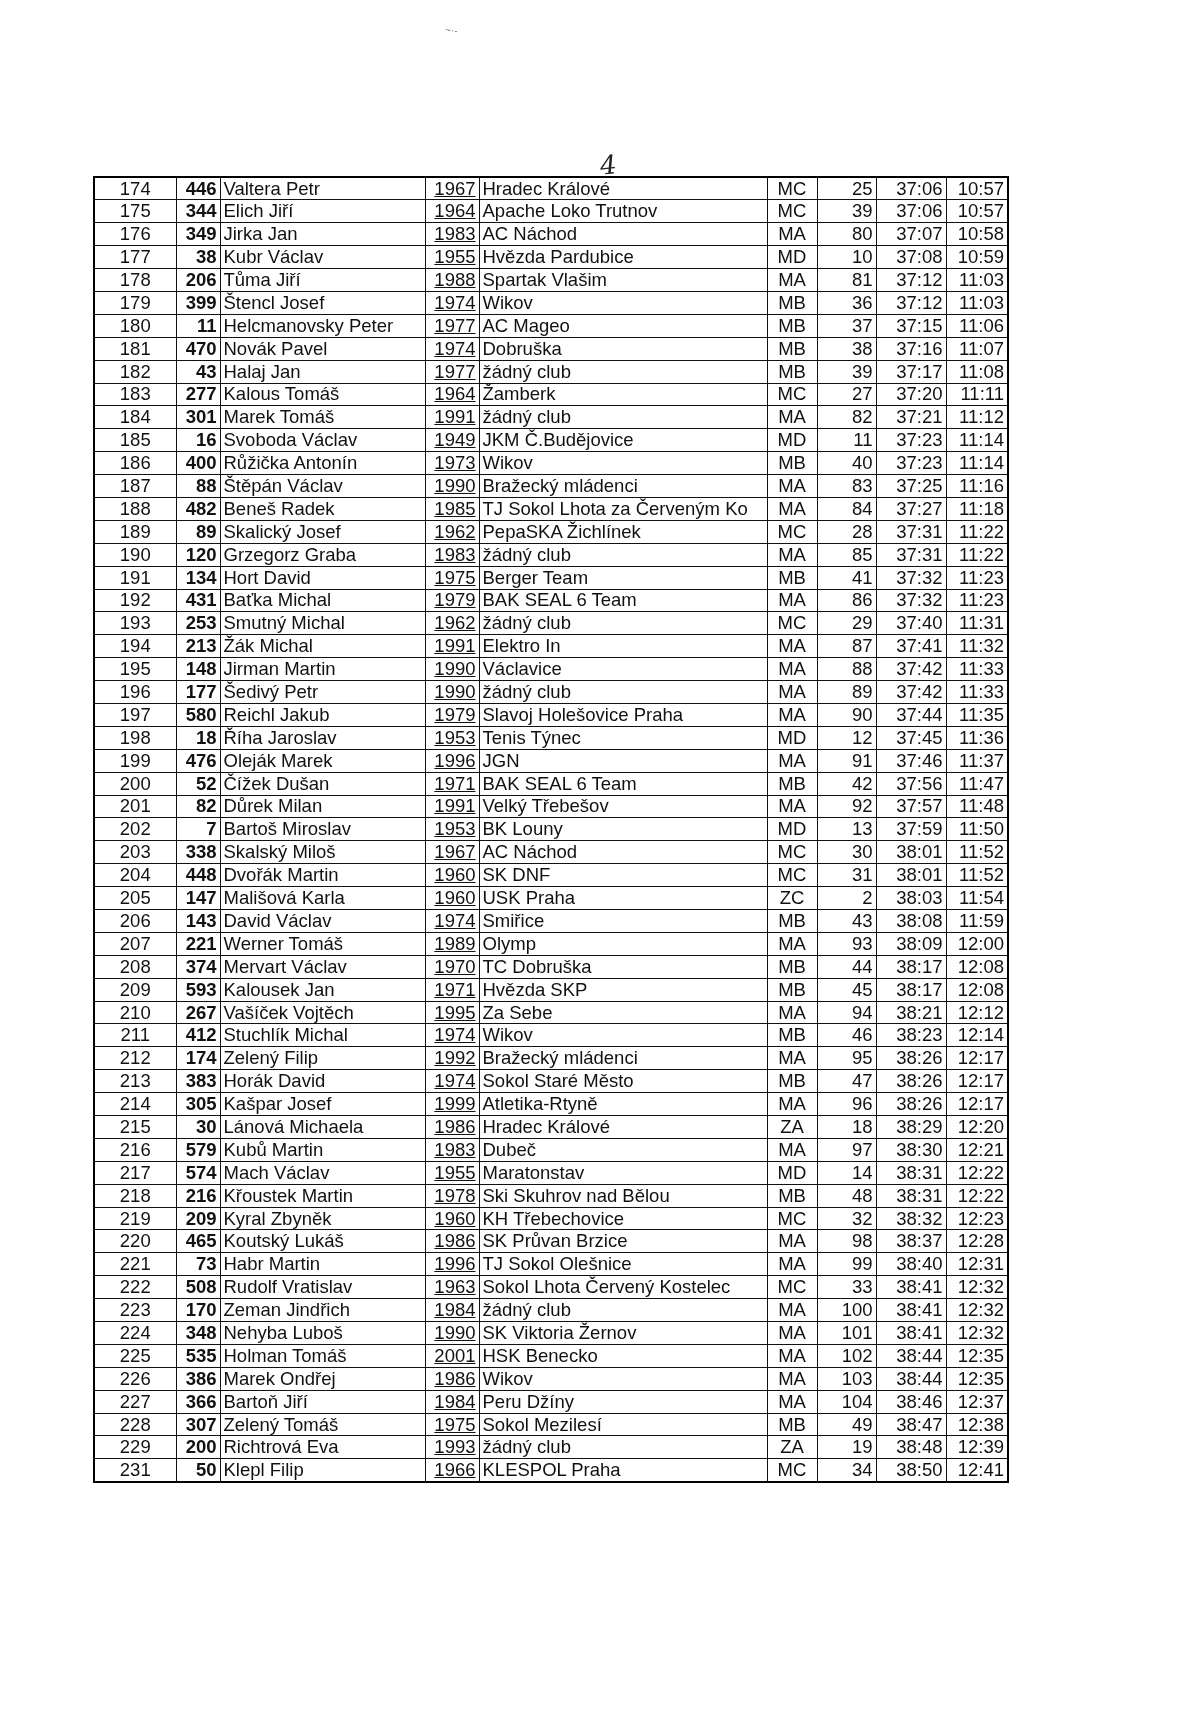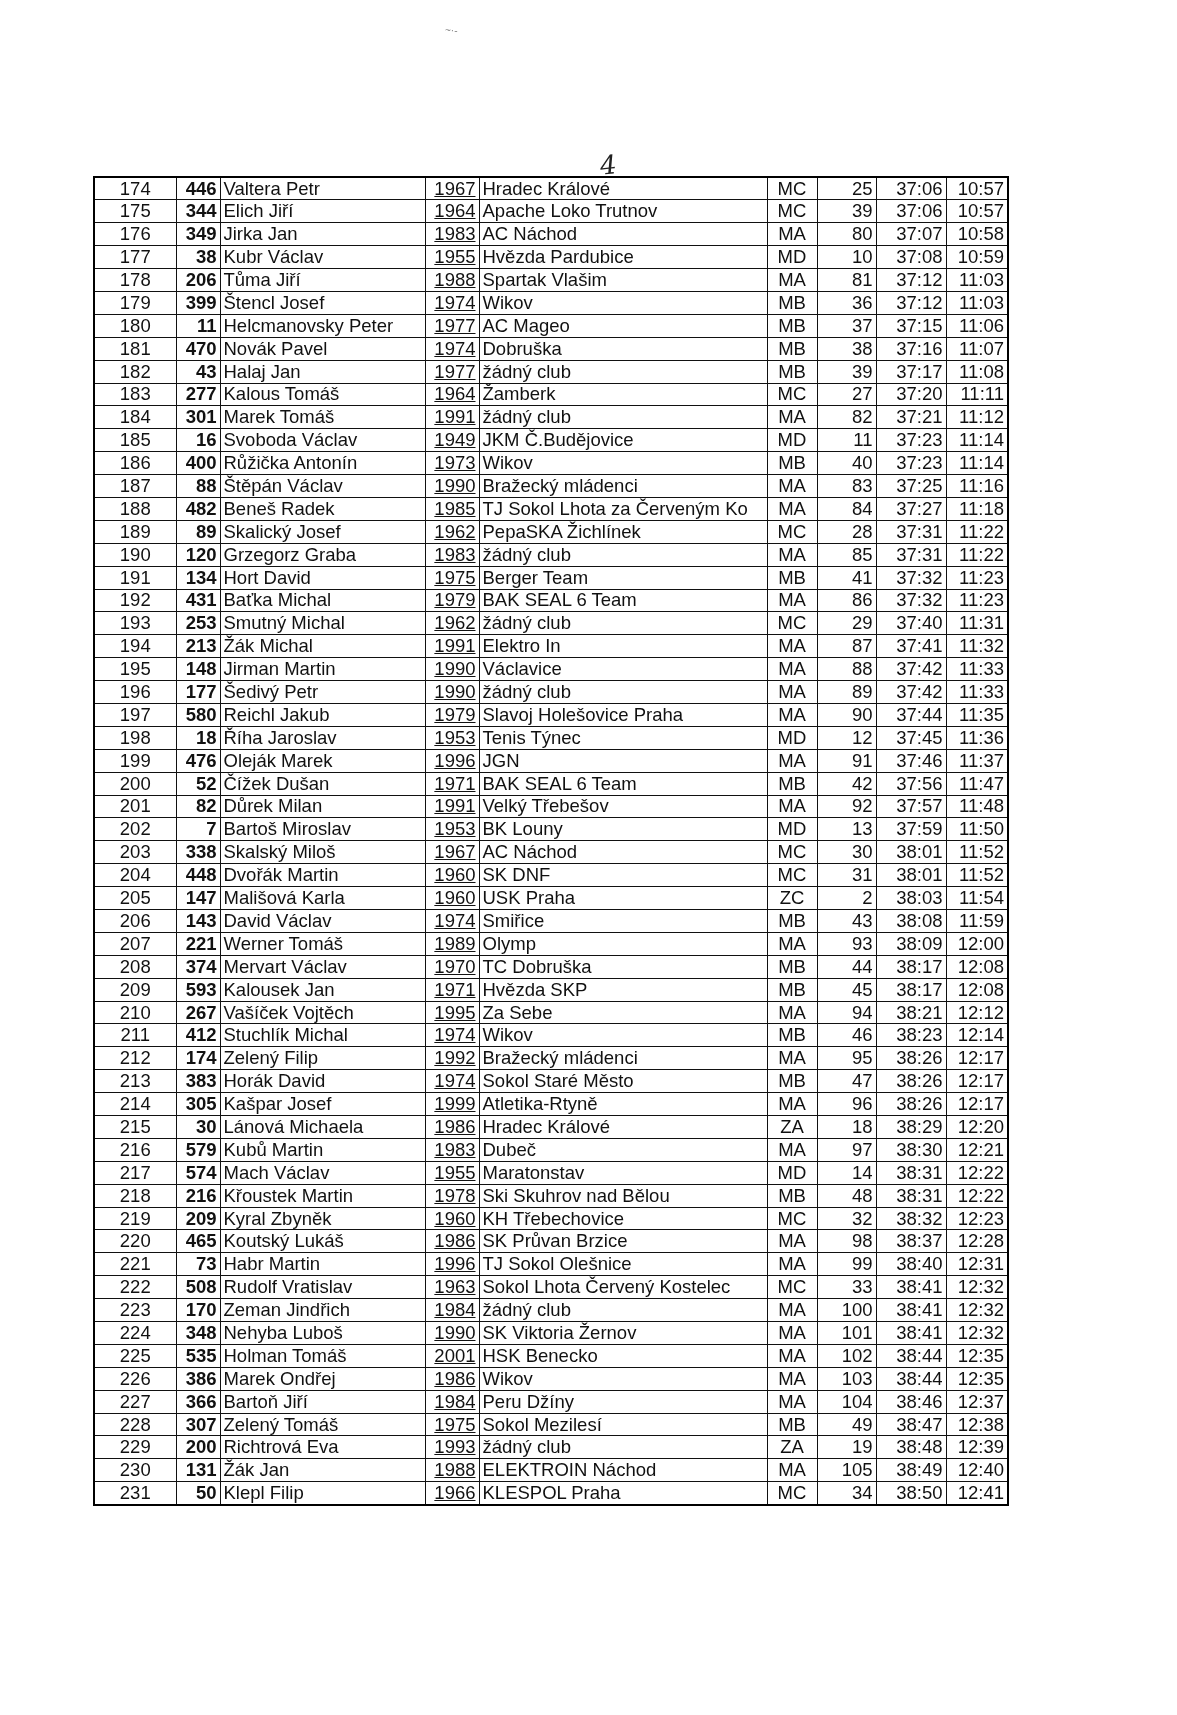--- a/index.html
+++ b/index.html
@@ -653,31 +653,20 @@
         <td class="c-bib">200</td>
         <td class="c-name">Richtrová Eva</td>
         <td class="c-year">1993</td>
         <td class="c-club">žádný club</td>
         <td class="c-cat">ZA</td>
         <td class="c-catrank">19</td>
         <td class="c-time">38:48</td>
         <td class="c-pace">12:39</td>
       </tr>
       <tr>
-        <td class="c-rank">230</td>
-        <td class="c-bib">131</td>
-        <td class="c-name">Žák Jan</td>
-        <td class="c-year">1988</td>
-        <td class="c-club">ELEKTROIN Náchod</td>
-        <td class="c-cat">MA</td>
-        <td class="c-catrank">105</td>
-        <td class="c-time">38:49</td>
-        <td class="c-pace">12:40</td>
-      </tr>
-      <tr>
         <td class="c-rank">231</td>
         <td class="c-bib">50</td>
         <td class="c-name">Klepl Filip</td>
         <td class="c-year">1966</td>
         <td class="c-club">KLESPOL Praha</td>
         <td class="c-cat">MC</td>
         <td class="c-catrank">34</td>
         <td class="c-time">38:50</td>
         <td class="c-pace">12:41</td>
       </tr>

